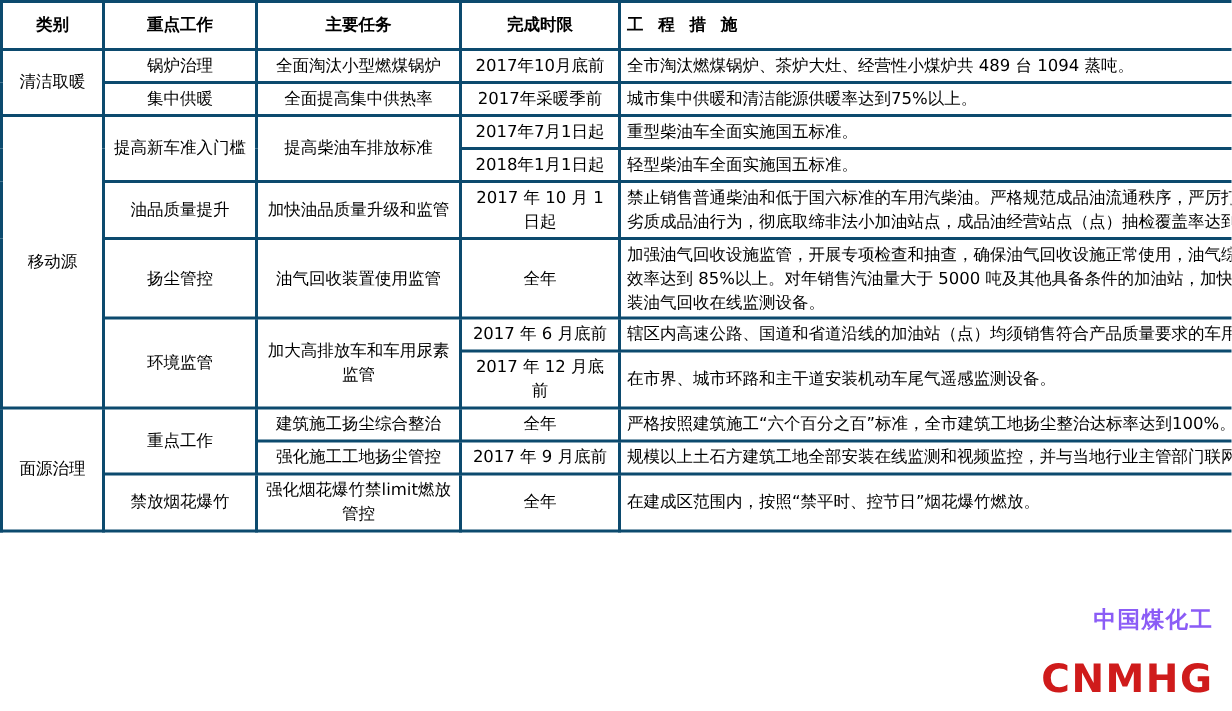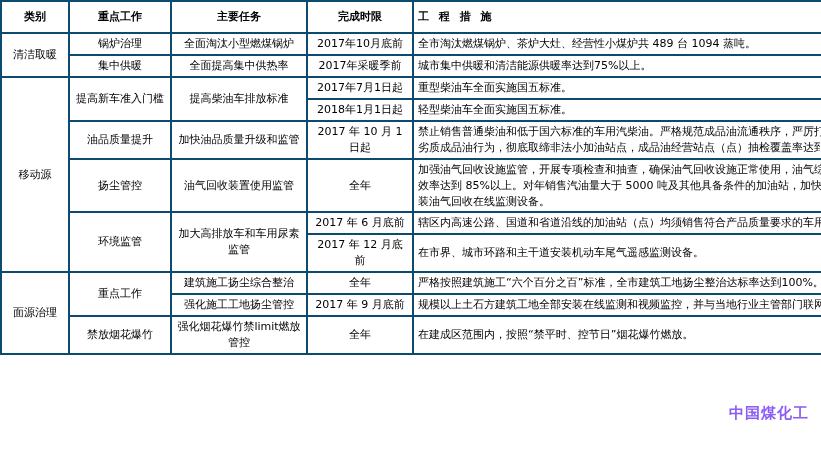--- a/index.html
+++ b/index.html
@@ -171,13 +171,14 @@
       <td class="c-task center">强化烟花爆竹禁limit燃放管控</td>
       <td class="c-dl center">全年</td>
       <td class="c-msr left">在建成区范围内，按照“禁平时、控节日”烟花爆竹燃放。</td>
     </tr>
 
   </tbody>
 </table>
 
 <div class="watermark">
   <div class="wm-text">中国煤化工</div>
+  <div class="wm-sub">CNMHG</div>
 </div>
 
 </body></html>

